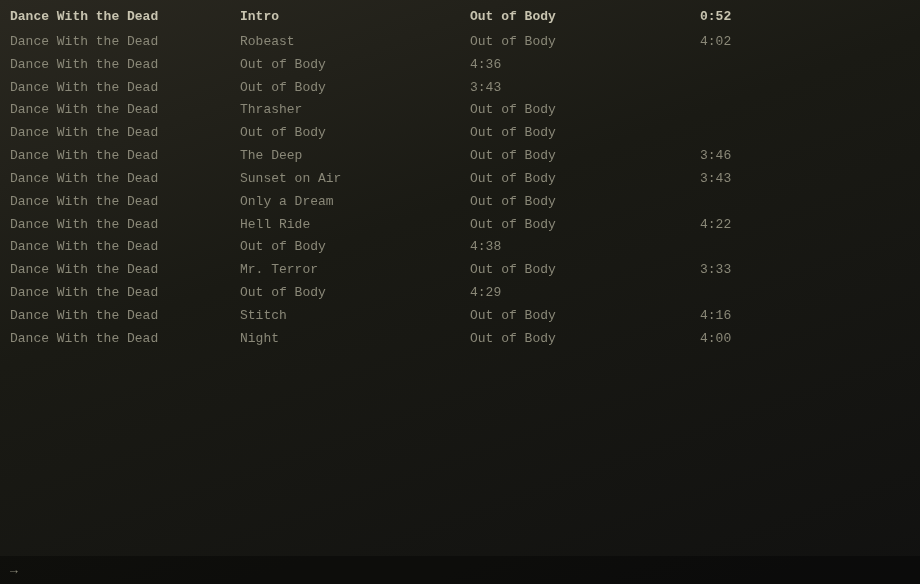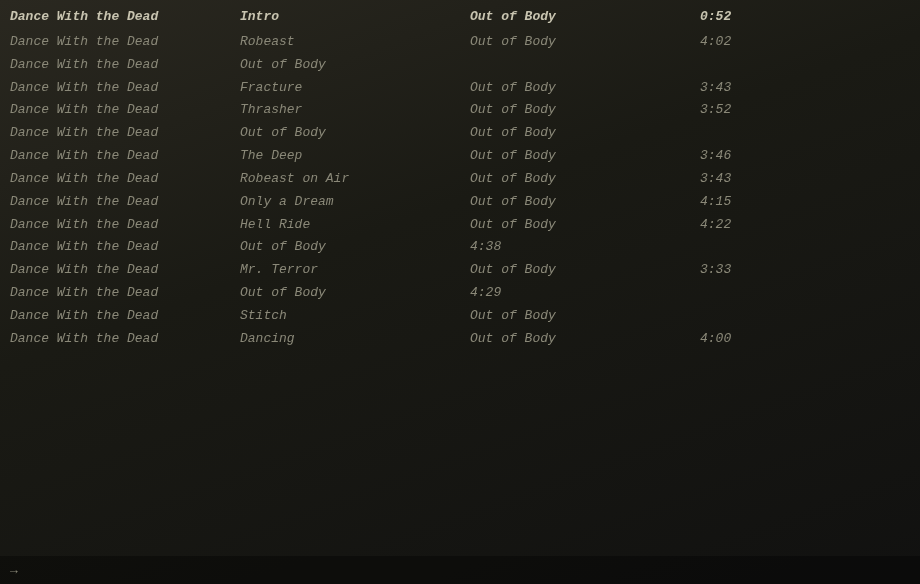--- a/index.html
+++ b/index.html
@@ -22,21 +22,20 @@
     .track-list {
       padding: 6px 0 0 0;
       width: 100%;
     }
 
     .track-row {
       display: grid;
       grid-template-columns: 230px 230px 230px 1fr;
       padding: 2px 14px 2px 10px;
       line-height: 1.45;
-      font-style: italic;
     }
 
     .track-row.header {
       color: #c8c4b0;
       font-weight: bold;
       margin-bottom: 2px;
     }
 
     .col-artist {}
     .col-title {}
@@ -76,55 +75,53 @@
 
 <div class="track-row">
       <span class="col-artist">Dance With the Dead</span>
       <span class="col-title">Robeast</span>
       <span class="col-album">Out of Body</span>
       <span class="col-duration">4:02</span>
     </div>
     <div class="track-row">
       <span class="col-artist">Dance With the Dead</span>
       <span class="col-album">Out of Body</span>
+      <span class="col-duration">4:36</span>
     </div>
     <div class="track-row">
       <span class="col-artist">Dance With the Dead</span>
-      <span class="col-title">Fracture</span>
       <span class="col-album">Out of Body</span>
       <span class="col-duration">3:43</span>
     </div>
     <div class="track-row">
       <span class="col-artist">Dance With the Dead</span>
       <span class="col-title">Thrasher</span>
       <span class="col-album">Out of Body</span>
-      <span class="col-duration">3:52</span>
     </div>
     <div class="track-row">
       <span class="col-artist">Dance With the Dead</span>
       <span class="col-title">Out of Body</span>
       <span class="col-album">Out of Body</span>
     </div>
     <div class="track-row">
       <span class="col-artist">Dance With the Dead</span>
       <span class="col-title">The Deep</span>
       <span class="col-album">Out of Body</span>
       <span class="col-duration">3:46</span>
     </div>
     <div class="track-row">
       <span class="col-artist">Dance With the Dead</span>
-      <span class="col-title">Robeast on Air</span>
+      <span class="col-title">Sunset on Air</span>
       <span class="col-album">Out of Body</span>
       <span class="col-duration">3:43</span>
     </div>
     <div class="track-row">
       <span class="col-artist">Dance With the Dead</span>
       <span class="col-title">Only a Dream</span>
       <span class="col-album">Out of Body</span>
-      <span class="col-duration">4:15</span>
     </div>
     <div class="track-row">
       <span class="col-artist">Dance With the Dead</span>
       <span class="col-title">Hell Ride</span>
       <span class="col-album">Out of Body</span>
       <span class="col-duration">4:22</span>
     </div>
     <div class="track-row">
       <span class="col-artist">Dance With the Dead</span>
       <span class="col-album">Out of Body</span>
@@ -138,24 +135,25 @@
     </div>
     <div class="track-row">
       <span class="col-artist">Dance With the Dead</span>
       <span class="col-album">Out of Body</span>
       <span class="col-duration">4:29</span>
     </div>
     <div class="track-row">
       <span class="col-artist">Dance With the Dead</span>
       <span class="col-title">Stitch</span>
       <span class="col-album">Out of Body</span>
+      <span class="col-duration">4:16</span>
     </div>
     <div class="track-row">
       <span class="col-artist">Dance With the Dead</span>
-      <span class="col-title">Dancing</span>
+      <span class="col-title">Night</span>
       <span class="col-album">Out of Body</span>
       <span class="col-duration">4:00</span>
     </div>
   </div>
 
 <div class="bottom-bar">
   <span class="arrow-icon">→</span>
 </div>
 
 </body></html>

